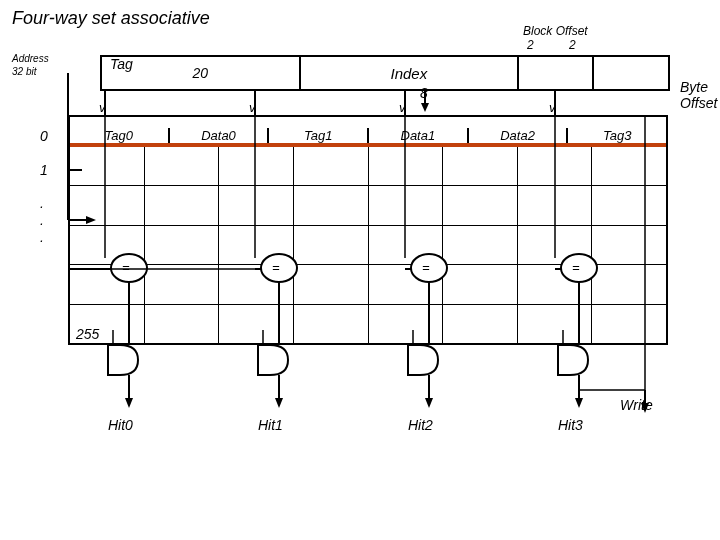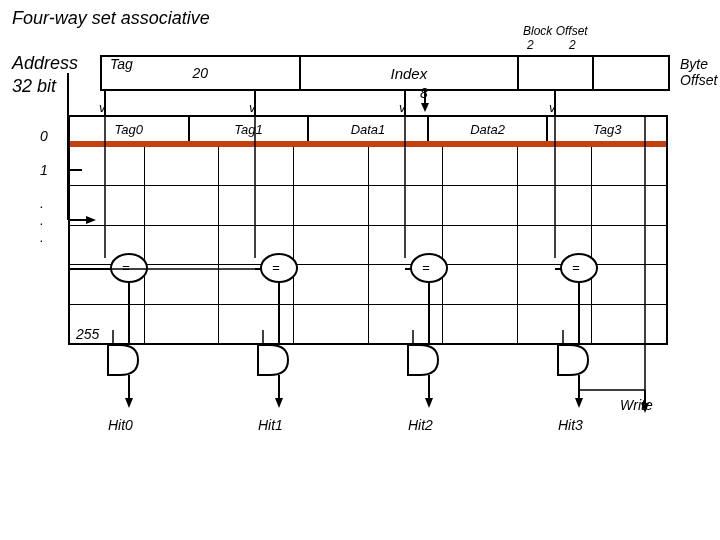--- a/index.html
+++ b/index.html
@@ -32,21 +32,21 @@
       left: 490px;
       font-size: 12px;
       text-align: center;
       margin-left: 29px;
     }
     
     .address-label {
       position: absolute;
       top: 52px;
       left: 12px;
-      font-size: 18px;
+      font-size: 10px;
       line-height: 1.3;
     }
     
     .address-bar {
       position: absolute;
       top: 55px;
       left: 100px;
       width: 570px;
       height: 36px;
       border: 2px solid #000;
@@ -85,21 +85,21 @@
     .addr-bo1 {
       width: 75px;
       border-right: 2px solid #000;
     }
     .addr-bo2 {
       width: 75px;
     }
     
     .byte-offset {
       position: absolute;
-      top: 56px;
+      top: 79px;
       left: 680px;
       font-size: 14px;
       transform: none;
       writing-mode: horizontal-tb;
     }
     
     .cache-table {
       position: absolute;
       top: 115px;
       left: 68px;
@@ -111,21 +111,22 @@
     .row-label {
       position: absolute;
       left: 40px;
       font-size: 14px;
     }
     
     .cache-header {
       display: flex;
       width: 100%;
       height: 30px;
-      border-bottom: 6px solid #c2410c;
+      border-bottom: 4px solid #c2410c;
+      align-items: flex-end;
     }
     .cache-col {
       flex: 1;
       border-right: 2px solid #000;
       display: flex;
       align-items: center;
       justify-content: center;
       font-size: 13px;
       position: relative;
     }
@@ -190,20 +191,21 @@
     <div class="addr-index">
       <span class="addr-index-label">Index</span>
     </div>
     <div class="addr-bo1"></div>
     <div class="addr-bo2"></div>
   </div>
 
   <div class="cache-table">
     <div class="cache-header">
       <div class="cache-col">Tag0</div>
+      <div class="cache-col">Data0</div>
       <div class="cache-col">Tag1</div>
       <div class="cache-col">Data1</div>
       <div class="cache-col">Data2</div>
       <div class="cache-col">Tag3</div>
     </div>
     <div class="cache-body">
       <div class="cache-row">
         <div class="cache-cell"></div>
         <div class="cache-cell"></div>
         <div class="cache-cell"></div>

